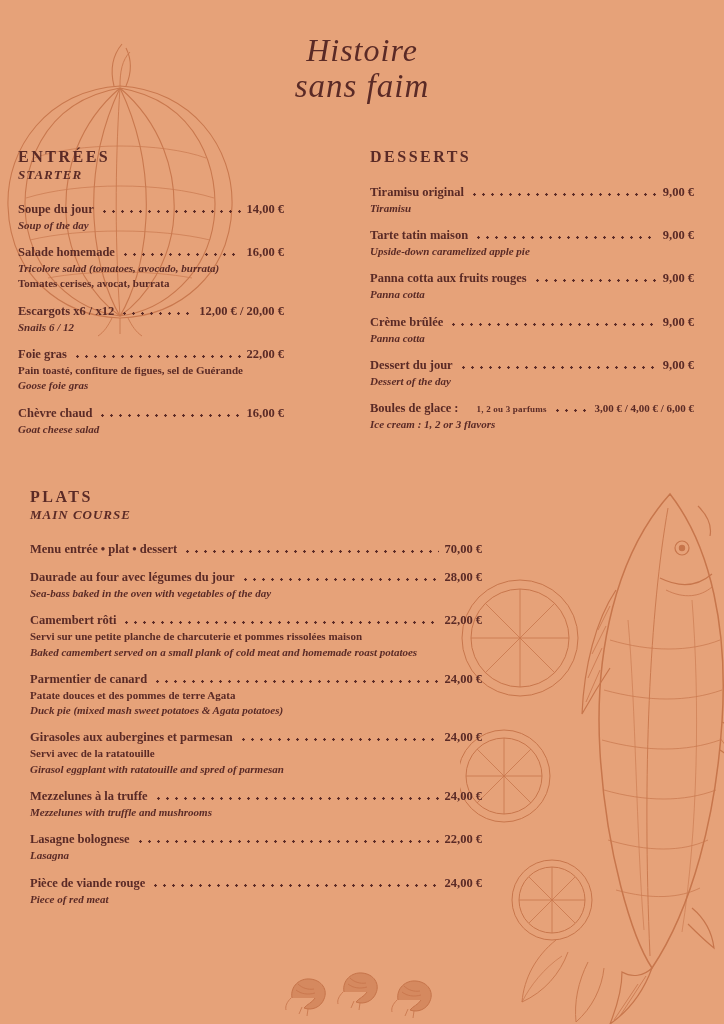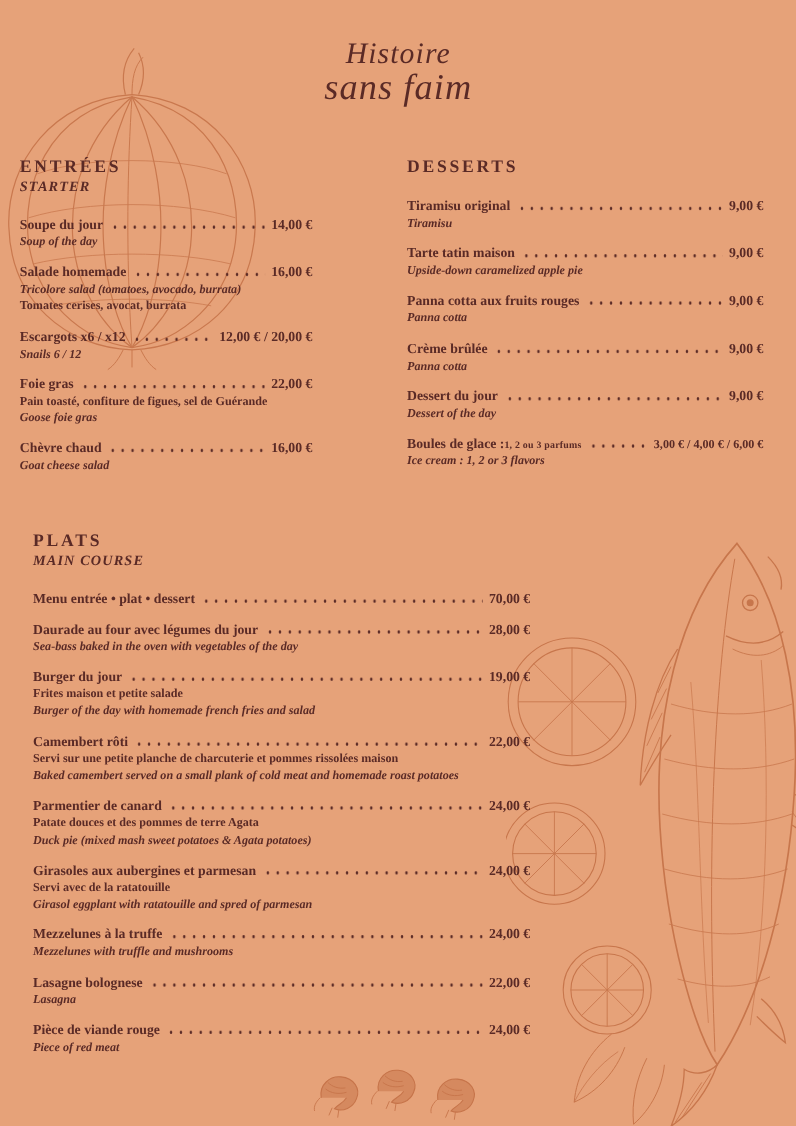--- a/index.html
+++ b/index.html
@@ -4,30 +4,30 @@
 <title>Menu</title>
 <style>
   :root { --bg:#e6a279; --ink:#5a2a26; --line:#c6744a; }
   html,body { margin:0; padding:0; }
   body { background:var(--bg); font-family:"Liberation Serif", serif; }
   .page { position:relative; width:724px; height:1024px; overflow:hidden; background:var(--bg); color:var(--ink); margin:0 auto; }
   .illus { position:absolute; color:var(--line); z-index:1; pointer-events:none; }
   .content { position:relative; z-index:2; }
   h2 { margin:0; }
   .title-block { text-align:center; padding-top:34px; font-style:italic; }
-  .title-line1 { font-size:27px; line-height:1.05; letter-spacing:1px; }
+  .title-line1 { font-size:32px; line-height:1.05; letter-spacing:1px; }
   .title-line2 { font-size:33px; line-height:1.1; letter-spacing:1px; }
   .top-grid { display:grid; grid-template-columns:266px 1fr; column-gap:86px; padding:44px 30px 0 18px; }
   .section-heading { font-size:16px; font-weight:bold; letter-spacing:2.5px; }
   .section-subheading { font-size:13px; font-weight:bold; font-style:italic; letter-spacing:1px; margin-top:1px; }
   .section-head { margin-bottom:18px; }
   .menu-item { margin-bottom:12px; }
   .item-line { display:flex; align-items:baseline; font-weight:bold; font-size:12.5px; line-height:1.28;justify-content:center; }
   .item-name { flex:0 1 auto; }
-  .name-small { font-size:9.5px; margin-left:0; letter-spacing:0.2px; }
+  .name-small { font-size:9.5px; margin-left:18px; letter-spacing:0.2px; }
   .dots { flex:1 1 auto; min-width:10px; margin:0 6px; height:3px;
           background-image:radial-gradient(circle, var(--ink) 1.15px, rgba(0,0,0,0) 1.45px);
           background-size:9px 3px; background-repeat:repeat-x; background-position:left bottom; }
   .item-price { white-space:nowrap; }
   .item-desc { font-size:11px; line-height:1.3; margin-top:1px;font-weight:bold; }
   .item-desc.en { font-style:italic; }
   .plats-section { padding:40px 30px 0 30px; }
   .plats-section .items { width:452px; }
   .desserts-col .menu-item:nth-child(6) .item-price { font-size:11px; }
   .desserts-col .menu-item:nth-child(6) .name-small { font-size:9px; }
@@ -269,29 +269,20 @@
   <div class="menu-item">
     <div class="item-line">
       <span class="item-name"><span>Daurade au four avec légumes du jour</span></span>
       <span class="dots"></span>
       <span class="item-price">28,00 €</span>
     </div>
 
     <div class="item-desc en">Sea-bass baked in the oven with vegetables of the day</div>
   </div>
 
-  <div class="menu-item">
-    <div class="item-line">
-      <span class="item-name"><span>Burger du jour</span></span>
-      <span class="dots"></span>
-      <span class="item-price">19,00 €</span>
-    </div>
-    <div class="item-desc fr">Frites maison et petite salade</div>
-    <div class="item-desc en">Burger of the day with homemade french fries and salad</div>
-  </div>
 
   <div class="menu-item">
     <div class="item-line">
       <span class="item-name"><span>Camembert rôti</span></span>
       <span class="dots"></span>
       <span class="item-price">22,00 €</span>
     </div>
     <div class="item-desc fr">Servi sur une petite planche de charcuterie et pommes rissolées maison</div>
     <div class="item-desc en">Baked camembert served on a small plank of cold meat and homemade roast potatoes</div>
   </div>

